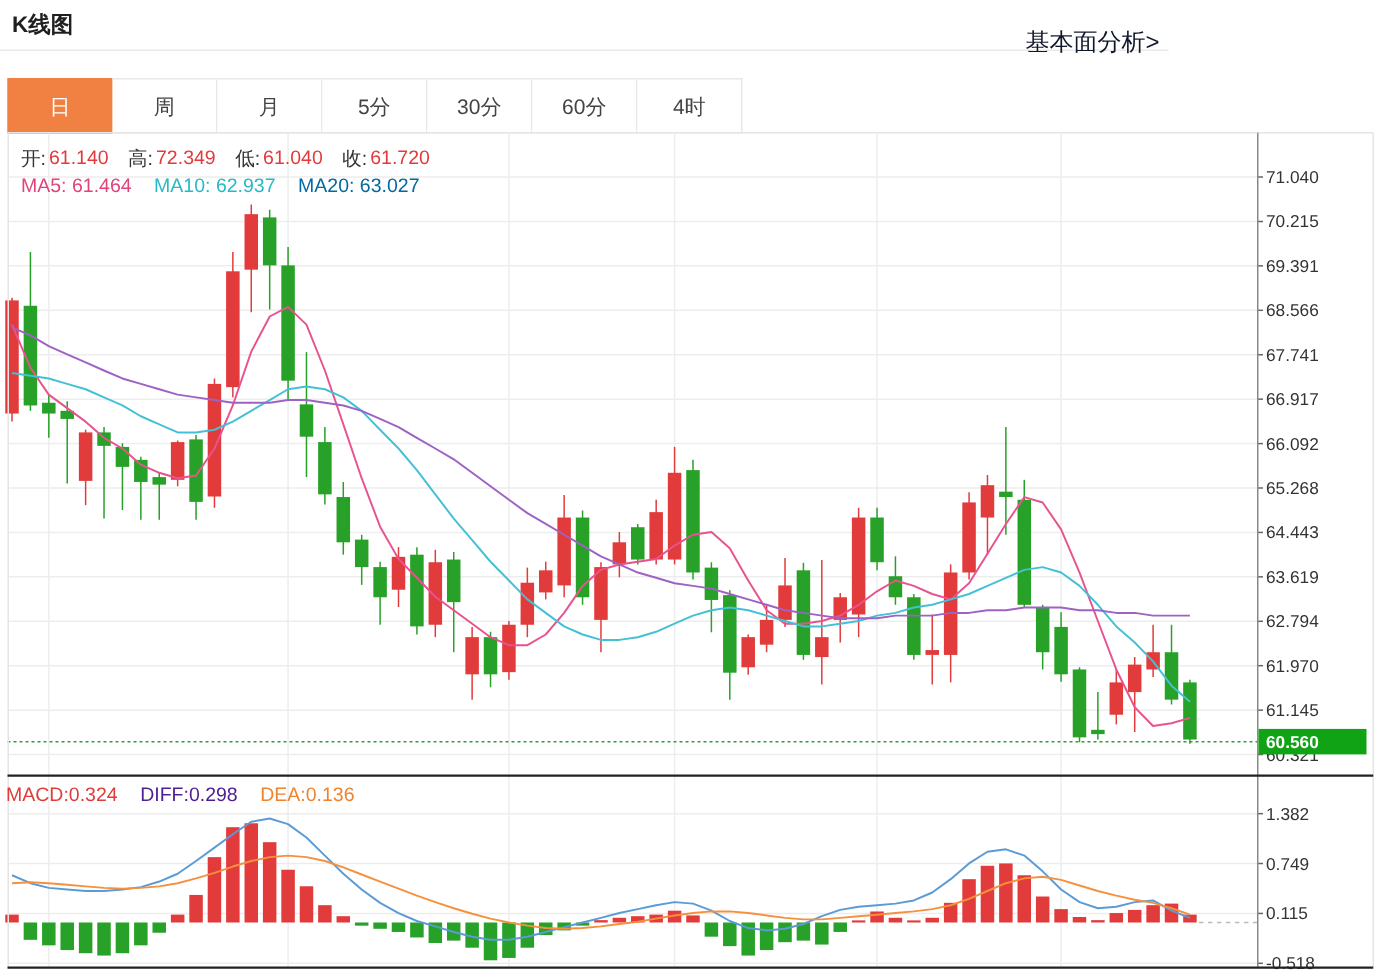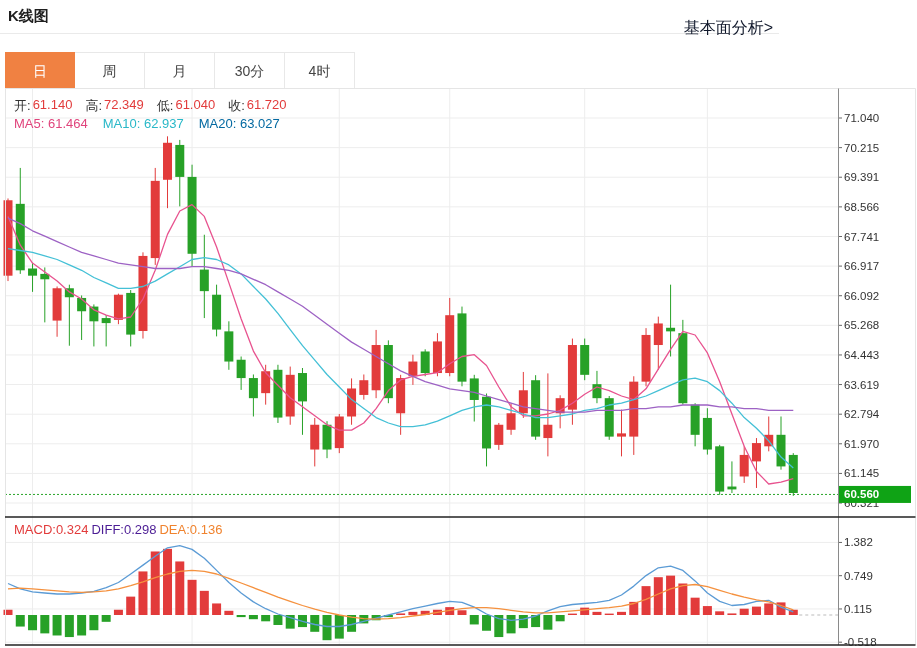--- a/index.html
+++ b/index.html
@@ -11,39 +11,41 @@
   .header-link{position:absolute;right:6px;top:18px;font-size:16px;color:#0f172a;cursor:pointer}
   .tab-strip{position:absolute;left:5px;top:52px;height:37px;display:flex}
   .tab{width:70px;height:37px;line-height:37px;text-align:center;font-size:14px;color:#444;
        background:#fff;border:1px solid #e8e8e8;border-left:none;box-sizing:border-box;cursor:pointer;user-select:none}
   .tab:first-child{border-left:1px solid #e8e8e8}
   .tab.active{background:#f08142;border-color:#f08142;color:#fff}
   .overlay-row{position:absolute;display:flex;white-space:nowrap;font-size:13px;z-index:3;pointer-events:none}
   #ohlc-row{top:97px;left:14px;gap:13px;color:#333}
   #ohlc-row .val{color:#e23b3b;margin-left:2px}
   #ma-row{top:116px;left:14px;gap:15px}
-  #macd-row{top:522px;left:14px;gap:3px}
+  #macd-row{top:522px;left:4px;gap:15px}
   .pair{display:flex}
   .c-ma5{color:#e0447c}.c-ma10{color:#29b8c8}.c-ma20{color:#0369a1}
   .c-macd{color:#e23b3b}.c-diff{color:#4c1d95}.c-dea{color:#f0832e}
   #chart-svg{position:absolute;top:88px;left:0;z-index:1}
 </style>
 </head>
 <body>
 
 <div class="header">
   <span class="page-title">K线图</span>
   <span class="header-link">基本面分析&gt;</span>
 </div>
 
 <div class="tab-strip" id="tab-strip">
     <div class="tab active">日</div>
     <div class="tab">周</div>
     <div class="tab">月</div>
+    <div class="tab">5分</div>
     <div class="tab">30分</div>
+    <div class="tab">60分</div>
     <div class="tab">4时</div>
   </div>
 
 <div class="overlay-row" id="ohlc-row">
   <span class="pair">
       <span>开:</span>
       <span class="val">61.140</span>
     </span>
   <span class="pair">
       <span>高:</span>

